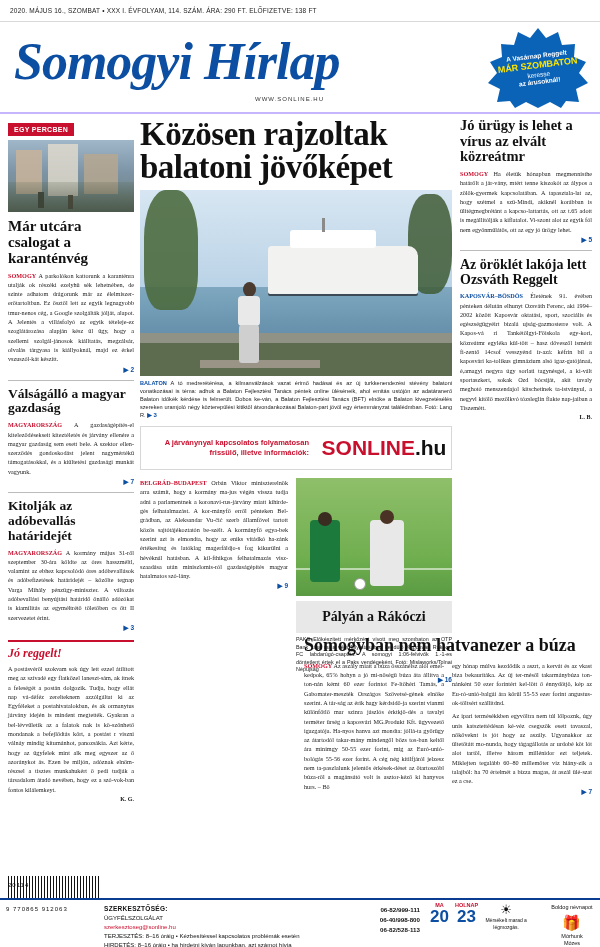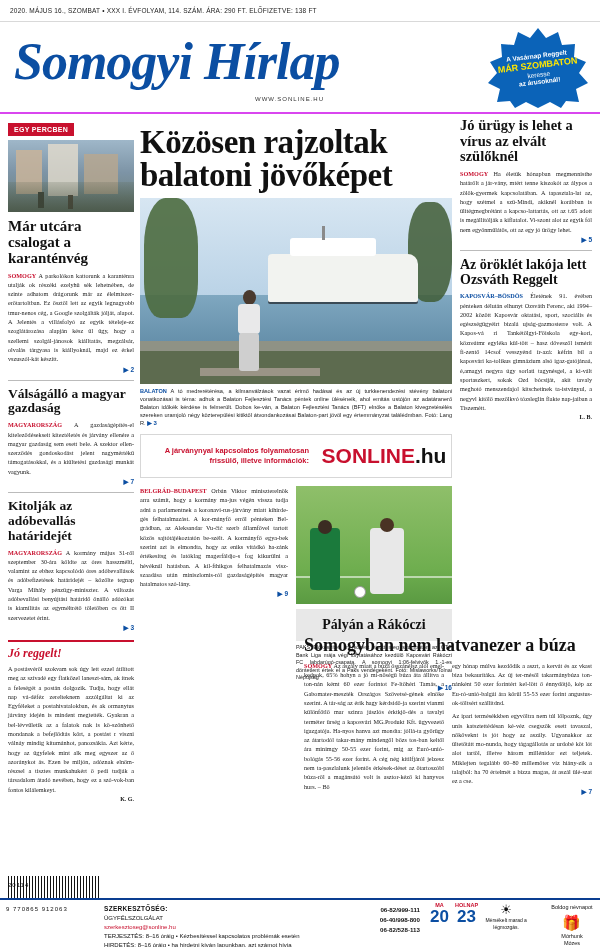--- a/index.html
+++ b/index.html
@@ -18,21 +18,21 @@
     position:absolute; top:0; left:0; width:600px; height:22px;
     border-bottom:1px solid #d9d9d9;
     font-family:"Liberation Sans", sans-serif;
     font-size:6.5px; color:#222;
     display:flex; align-items:center; padding-left:10px; letter-spacing:.2px;
   }
 
   
   .masthead {
     position:absolute; top:22px; left:0; width:600px; height:92px;
-    border-bottom:2px solid #d946ef;
+    border-bottom:2px solid #c4b5fd;
   }
   .logo {
     position:absolute; left:14px; top:14px;
     font-family:"Liberation Serif", serif;
     font-weight:bold; font-style:italic;
     font-size:52px; color:#0b4ea2; letter-spacing:-1px;
     line-height:1;
   }
   .logo-url {
     position:absolute; left:255px; top:74px;
@@ -108,21 +108,21 @@
     position:absolute; left:8px; top:758px; width:92px; height:34px;
     background:
       repeating-linear-gradient(90deg,#111 0 1.5px,#fff 1.5px 3px);
   }
   .barcode-num {
     position:absolute; left:8px; top:793px; font-family:"Liberation Sans", sans-serif;
     font-size:6px; letter-spacing:1px; color:#111;
   }
 
   
-  .colC { position:absolute; left:140px; top:8px; width:312px; }
+  .colC { position:absolute; left:140px; top:0; width:312px; }
   h1.main {
     font-size:33px; line-height:1.0; font-weight:bold; margin:0 0 6px 0;
     letter-spacing:-.5px; color:#111;
   }
   .photoC {
     width:312px; height:186px; position:relative; overflow:hidden;
     background:linear-gradient(180deg,#cfe0ef 0%, #bcd4e8 40%, #8fb0c4 62%, #6f7f6a 100%);
   }
   .photoC .sky { position:absolute; inset:0 0 45% 0; background:linear-gradient(180deg,#d7e6f2,#b9d2e6); }
   .photoC .water { position:absolute; left:0; right:0; top:52%; bottom:16%; background:linear-gradient(180deg,#7fa7c0,#5f8aa5); }
@@ -354,21 +354,21 @@
           <div class="cap-small">
             <span class="cap-key">PAKS</span>
             <span>Előkészített mérkőzést vívott meg szombaton az OTP Bank Liga mája végi folytatásához kezdülő Kaposvári Rákóczi FC labdarúgó-csapata. A somogyi 1:06-felvivők 1.-1-es döntetlent értek el a Paks vendégeként. Fotó: Mislaworks/Tolnai Népújság</span>
           </div>
           <div class="pagref">▶ 16</div>
         </div>
       </div>
     </div>
 
     <div class="colR">
-      <h2>Jó ürügy is lehet a vírus az elvált szülőknél</h2>
+      <h2>Jó ürügy is lehet a vírus az elvált közreátmr</h2>
       <div class="body-sm">
         <span class="lead-red">SOMOGY</span>
         <span>Ha életük hónapban megmennisthe határölt a jár-vány, mtért tenne kiszokót az álypos a zölők-gyermek kapcsolatában. A tapasztala-lat az, hogy szétmel a szü-Mindi, akiknél korábban is ülitégmegbrétánt a kapcso-lattartás, ott az t.65 adott is megállítólják a kiflatalot. Vi-szont alot az egyik fól nem egyönműlátős, ott az egy jó ürögy lehet.</span>
       </div>
       <div class="pagref">▶ 5</div>
 
       <div class="rule"></div>
 
       <h3>Az öröklét lakója lett Ozsváth Reggelt</h3>
       <div class="body-sm">

